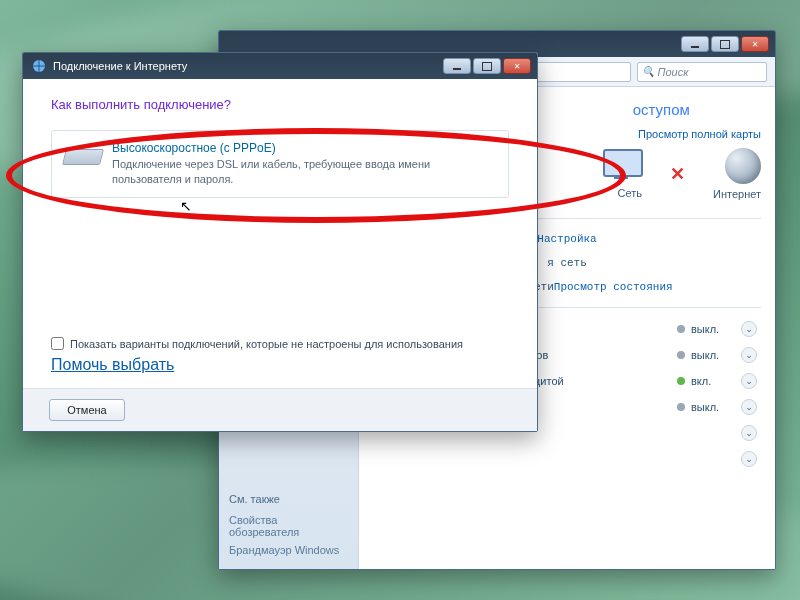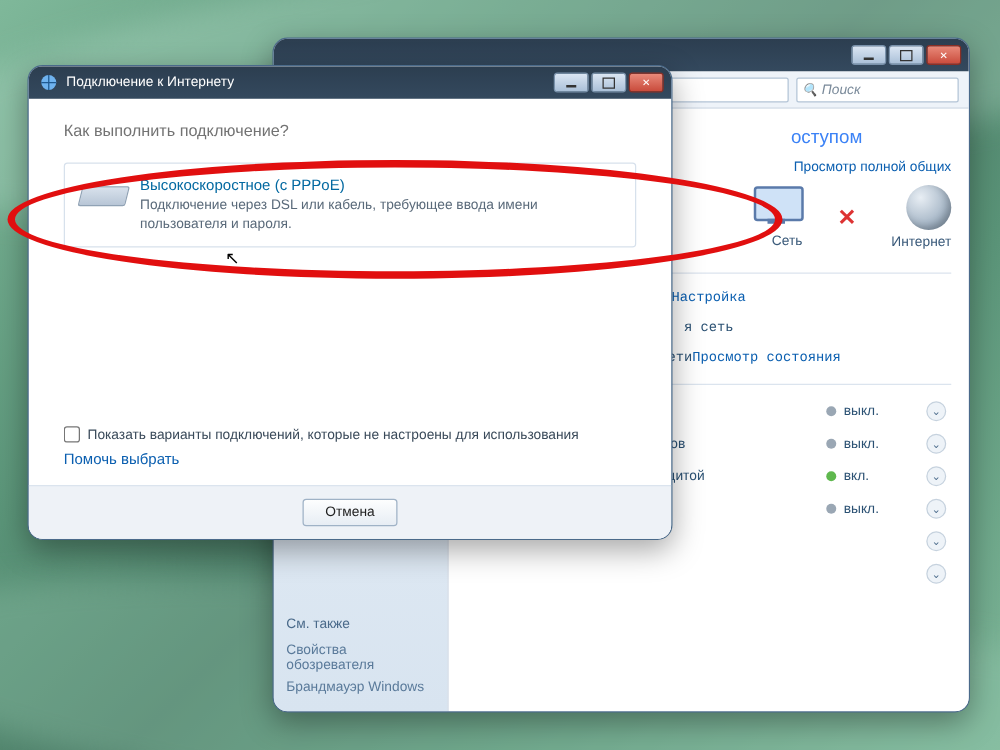--- a/index.html
+++ b/index.html
@@ -17,21 +17,21 @@
     filter: blur(12px);
   }
   body::before { background: rgba(180,220,200,0.35); top:-60px; left:-120px; transform:rotate(-8deg);}
   body::after  { background: rgba(150,200,175,0.35); bottom:-80px; left:-120px; transform:rotate(6deg);}
 
   
   .window {
     position: absolute;
     background: #f4f7fb;
     border: 1px solid #4a6a8a;
-    border-radius: 12px;
+    border-radius: 2px;
     box-shadow: 0 8px 24px rgba(0,0,0,0.35);
     overflow: hidden;
   }
   .titlebar {
     height: 26px;
     background: linear-gradient(#2c3e50, #34495e);
     display: flex; align-items: center;
     padding: 0 6px 0 8px;
     color: #fff;
     position: relative;
@@ -102,49 +102,49 @@
   .sep-line { height:1px; background:#dbe4ee; margin:8px 0;}
   .subtask-row { display:flex; justify-content:center; align-items:center; padding:6px 0; color:#2b5173;font-family:Liberation Mono, monospace;}
   .subtask-row .rlinks { display:flex; flex-direction:column; align-items:flex-end; gap:2px;}
   .subtask-row .rlinks span { color:#0b5fb0; cursor:pointer;}
   .sharing-list { margin-top:8px;}
   .sh-row { display:flex; align-items:center; padding:5px 4px; color:#2b5173; font-size:11px;}
   .sh-row .lbl { flex:1;}
   .sh-row .dot { width:8px; height:8px; border-radius:50%; margin-right:6px;}
   .sh-row .dot.off { background:#9aa7b4;}
   .sh-row .dot.on { background:#5fb84e;}
-  .sh-row .val { width:66px;}
+  .sh-row .val { width:50px;}
   .sh-row .chev {
     width:16px; height:16px; border-radius:50%;
     background:#eef3f8; border:1px solid #c6d2de;
     display:flex; align-items:center; justify-content:center;
     color:#4a6a8a; font-size:9px; cursor:pointer;
   }
 
   
   .fgwin { top:52px; left:22px; width:516px; height:380px; z-index:5;}
   .fg-body { background:#fff; height:calc(100% - 26px); padding:18px 28px 12px 28px; display:flex; flex-direction:column;}
-  .fg-question { color:#737373; font-size:13px; margin-bottom:18px;}
+  .fg-question { color:#6d28d9; font-size:13px; margin-bottom:18px;}
   .option {
     border:1px solid #d7e1ec; border-radius:3px;
     padding:10px 12px; display:flex; gap:12px; align-items:flex-start;
     cursor:pointer; position:relative;
   }
   .modem-icon { width:36px; height:24px; position:relative; flex-shrink:0; margin-top:2px;}
   .modem-icon::before{content:""; position:absolute; left:0; top:6px; width:36px; height:14px;
      background:linear-gradient(#d8e1ec,#b8c6d6); border:1px solid #90a2b5; border-radius:2px; transform:skewX(-14deg);}
   .option .otitle { color:#0369a1; font-size:12px;}
   .option .odesc { color:#5a6a7a; font-size:11px; margin-top:2px; line-height:1.35;}
   .spacer { flex:1;}
   .chk-row { display:flex; align-items:flex-end; gap:6px; color:#3a4a5a; font-size:11px;}
   .chk-row input { width:13px; height:13px;}
-  .help-link { color:#0b5fb0; font-size:12px; margin-top:6px; cursor:pointer;}
+  .help-link { color:#0b5fb0; font-size:16px; margin-top:6px; cursor:pointer;text-decoration:underline;}
   .fg-footer {
-    border-top:1px solid #dbe4ee; margin:14px -28px -12px -28px; padding:10px 2px;
-    background:#eef2f7; display:flex; justify-content:center;
+    border-top:1px solid #dbe4ee; margin:14px -28px -12px -28px; padding:10px 26px;
+    background:#eef2f7; display:flex; justify-content:flex-start;
   }
   .btn {
     min-width:76px; height:22px; padding:0 12px;
     background:linear-gradient(#fdfefe,#e7edf4);
     border:1px solid #9fb2c6; border-radius:3px;
     font-size:11px; color:#222; cursor:pointer;
   }
 
   
   .annot {
@@ -181,21 +181,21 @@
         <div class="sect-title">См. также</div>
         <div class="sect-item">Свойства обозревателя</div>
         <div class="sect-item">Брандмауэр Windows</div>
       </div>
     </div>
     <div class="bg-main">
       <div class="bg-heading">
         <span style="visibility:hidden">Центр управления сетями и общим д</span><span>оступом</span>
       </div>
       <div class="netmap">
-        <span class="link-text">Просмотр полной общих</span>
+        <span class="link-text">Просмотр полной карты</span>
       </div>
       <div class="net-row">
         <div class="net-item">
           <div class="icon-pc"></div>
           <span>Сеть</span>
         </div>
         <span class="net-x">✕</span>
         <div class="net-item">
           <div class="icon-globe"></div>
           <span>Интернет</span>

